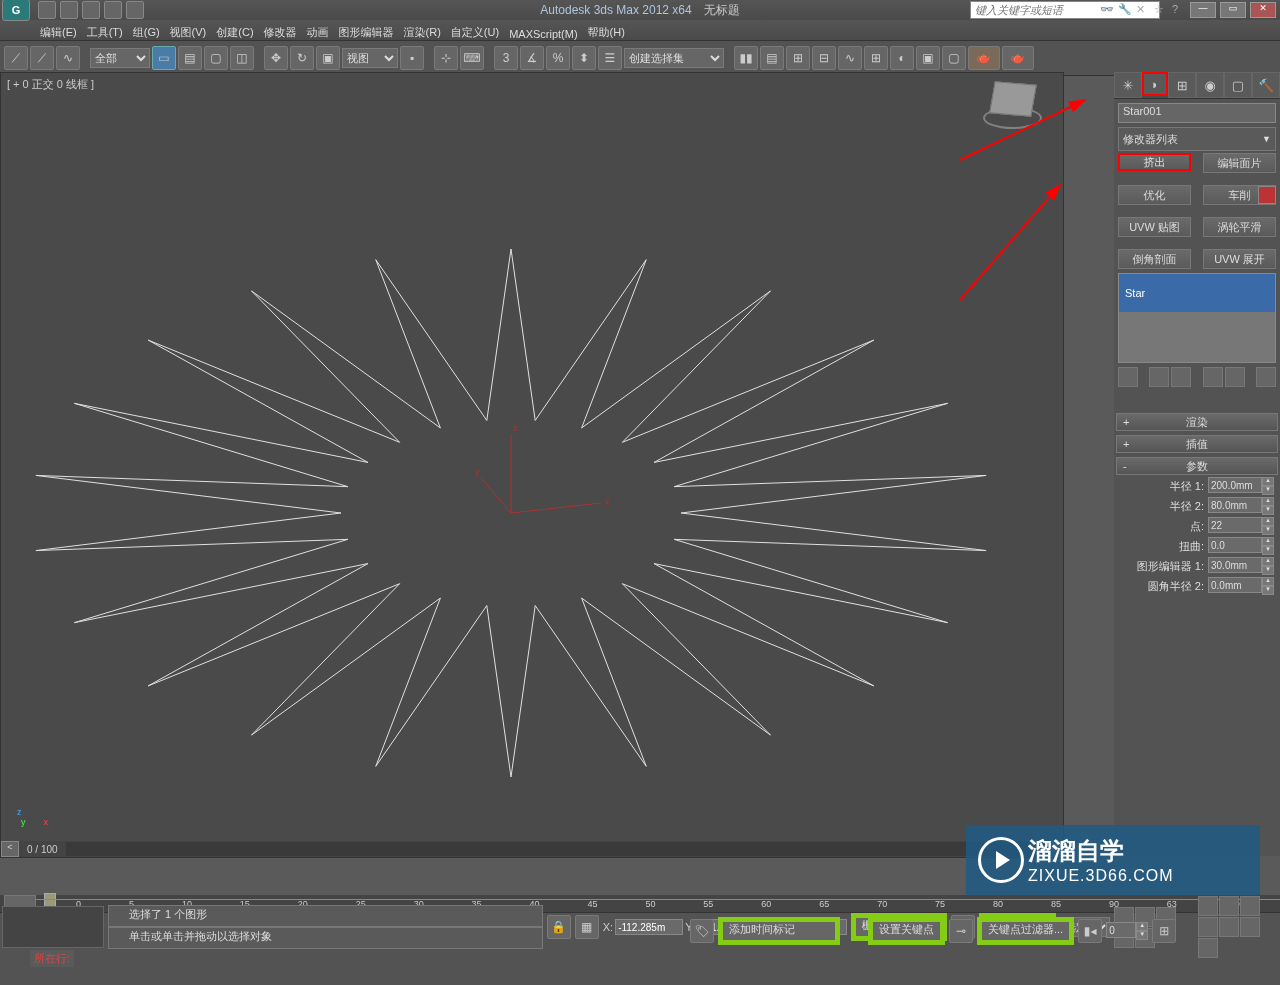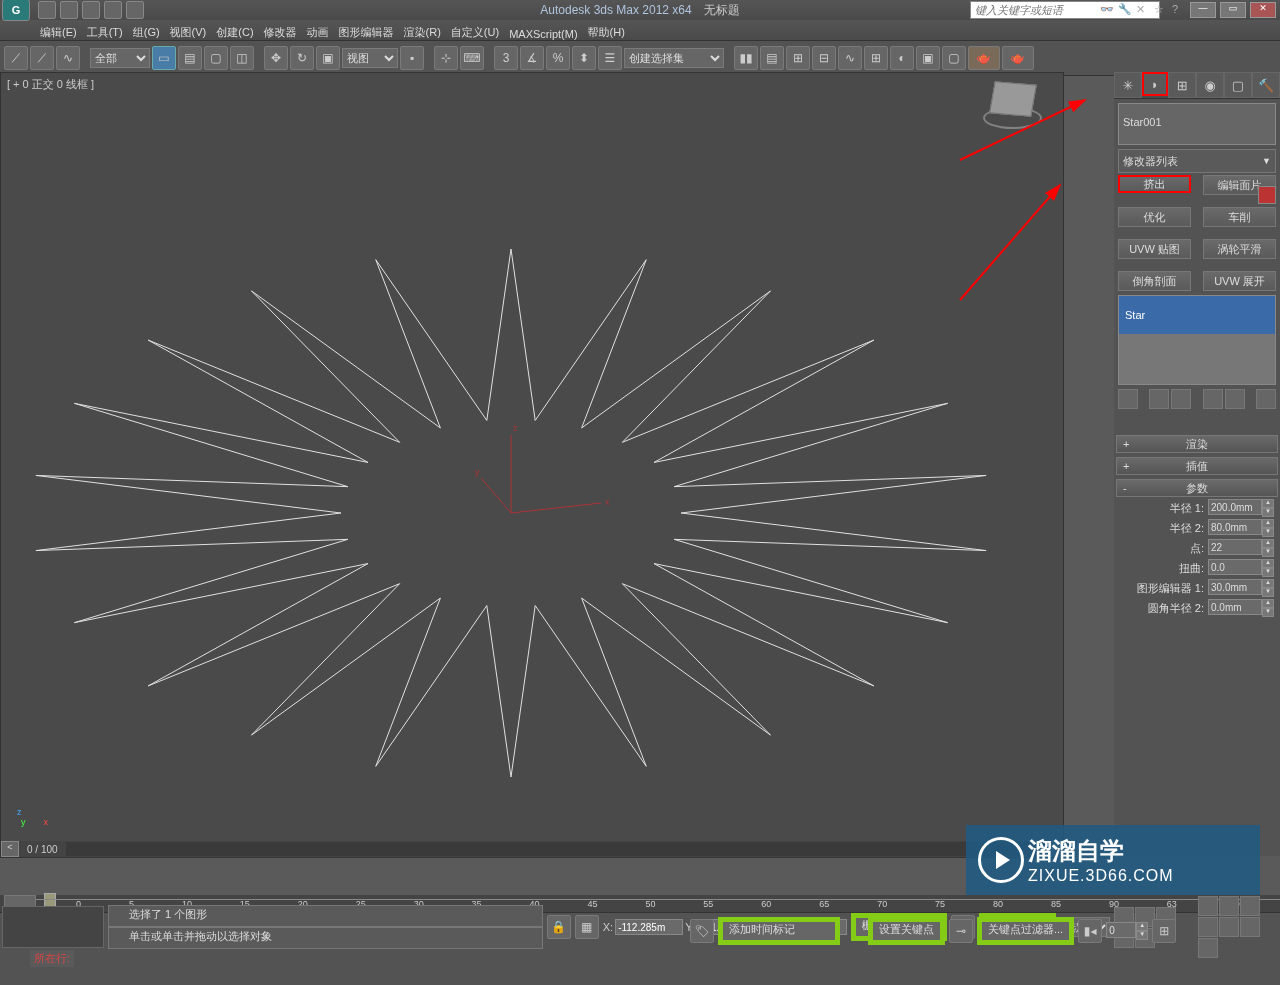--- a/index.html
+++ b/index.html
@@ -32,21 +32,21 @@
 .y-axis{color:#4f4;font-size:9px;margin-left:4px}
 .x-axis{color:#f44;font-size:9px;margin-left:18px}
 .scroll-h{position:absolute;bottom:0;left:0;right:0;height:16px;background:#444;display:flex;align-items:center}
 .scroll-arrow{width:16px;height:14px;background:#666;border:1px solid #888;text-align:center;font-size:9px;color:#ccc}
 .scroll-track{flex:1;background:#3a3a3a;height:14px}
 .scroll-label{color:#ccc;font-size:10px;padding:0 8px}
 .cmdpanel{position:absolute;top:72px;right:0;width:166px;height:784px;background:#535353}
 .cmdtabs{height:26px;display:flex;background:#4a4a4a;border-bottom:1px solid #333}
 .cmdtab{width:27px;height:24px;background:#5a5a5a;border:1px solid #666;display:flex;align-items:center;justify-content:center;font-size:13px;color:#ccc}
 .cmdtab.highlight{border:2px solid red;box-sizing:border-box}
-.obj-name{margin:4px;height:16px;background:#666;border:1px solid #888;padding:12px 4px;font-size:11px;color:#ddd}
+.obj-name{margin:4px;height:16px;background:#666;border:1px solid #888;padding:1px 4px;font-size:11px;color:#ddd}
 .colorswatch{width:16px;height:16px;background:#b33;border:1px solid #888;position:absolute;right:4px;top:114px}
 .mod-list{margin:2px 4px;height:18px;background:#5a5a5a;border:1px solid #777;padding:2px 4px;font-size:11px;display:flex;justify-content:space-between;align-items:center}
 .mod-arrow{font-size:9px}
 .btn-grid{display:grid;grid-template-columns:1fr 1fr;gap:12px;margin:2px 4px}
 .mod-btn{height:18px;background:linear-gradient(#6a6a6a,#5a5a5a);border:1px solid #777;text-align:center;font-size:11px;color:#ddd;line-height:18px}
 .mod-btn.highlight{border:2px solid red;box-sizing:border-box;line-height:14px}
 .stack-box{margin:4px;height:88px;background:#777;border:1px solid #888;position:relative}
 .stack-item{background:#3a6aa8;color:#fff;padding:13px 6px;font-size:11px}
 .stack-btns{display:flex;gap:2px;margin:4px;justify-content:space-between}
 .stack-tb{width:18px;height:18px;background:#666;border:1px solid #777}

